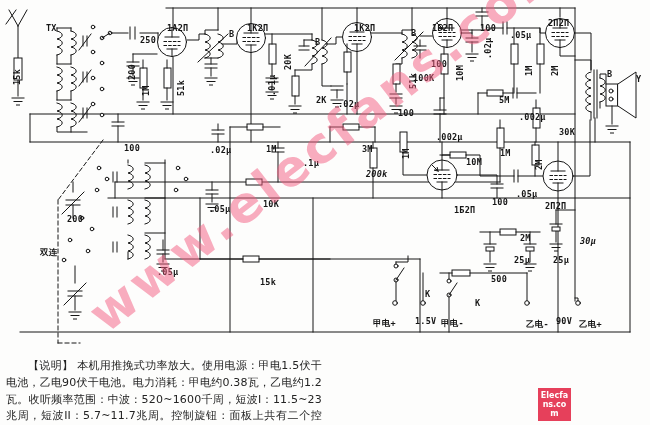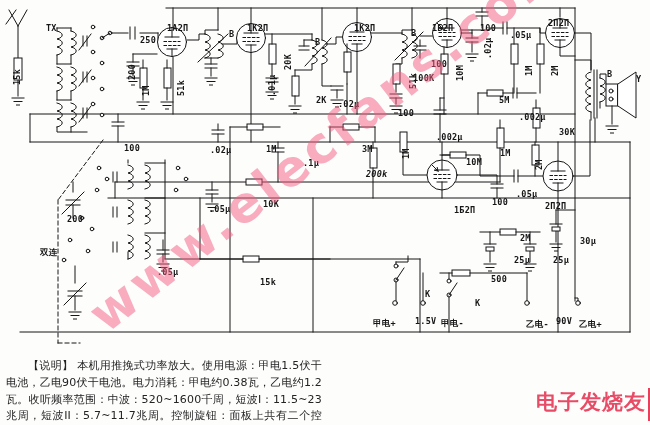--- a/index.html
+++ b/index.html
@@ -326,37 +326,36 @@
       <span class="clabel rot" style="left: 395px; top: 136px;">1M</span>
       <span class="clabel" style="left: 450px; top: 144px;">10M</span>
       <span class="clabel" style="left: 438px; top: 192px;">1Б2Π</span>
       <span class="clabel" style="left: 476px; top: 184px;">100</span>
       <span class="clabel" style="left: 500px; top: 176px;">.05μ</span>
       <span class="clabel rot" style="left: 528px; top: 147px;">2M</span>
       <span class="clabel" style="left: 529px; top: 188px;">2Π2Π</span>
       <span class="clabel" style="left: 504px; top: 220px;">2M</span>
       <span class="clabel" style="left: 498px; top: 242px;">25μ</span>
       <span class="clabel" style="left: 537px; top: 242px;">25μ</span>
-      <span class="clabel" style="left: 564px; top: 223px;">30μ</span>
+      <span class="clabel" style="left: 564px; top: 223px; font-style: italic;">30μ</span>
       <span class="clabel" style="left: 244px; top: 264px;">15k</span>
       <span class="clabel" style="left: 455px; top: 261px; padding-left: 20px;">500</span>
       <span class="clabel" style="left: 409px; top: 276px;">K</span>
       <span class="clabel" style="left: 459px; top: 285px;">K</span>
       <span class="clabel" style="left: 357px; top: 305px;">甲电+</span>
       <span class="clabel" style="left: 399px; top: 303px;">1.5V</span>
       <span class="clabel" style="left: 425px; top: 305px;">甲电-</span>
       <span class="clabel" style="left: 510px; top: 306px;">乙电-</span>
       <span class="clabel" style="left: 540px; top: 303px;">90V</span>
       <span class="clabel" style="left: 563px; top: 306px;">乙电+</span>
     </div>
 
 
 <div class="desc desc-left">
   <p>【说明】 本机用推挽式功率放大。使用电源：甲电1.5伏干电池，乙电90伏干电池。电力消耗：甲电约0.38瓦，乙电约1.2瓦。收听频率范围：中波：520~1600千周，短波I：11.5~23兆周，短波II：5.7~11.7兆周。控制旋钮：面板上共有二个控制旋钮，自左至右为：1.电源开关及音量控制。</p>
 </div>
 
 <div class="wm">www.elecfans.com</div>
 <div class="logo">
-  <span class="logo-cn">电子发烧友</span>
   <span class="logo-en">Elecfans.com</span>
 </div>
 
 </div>
 
 </body></html>

